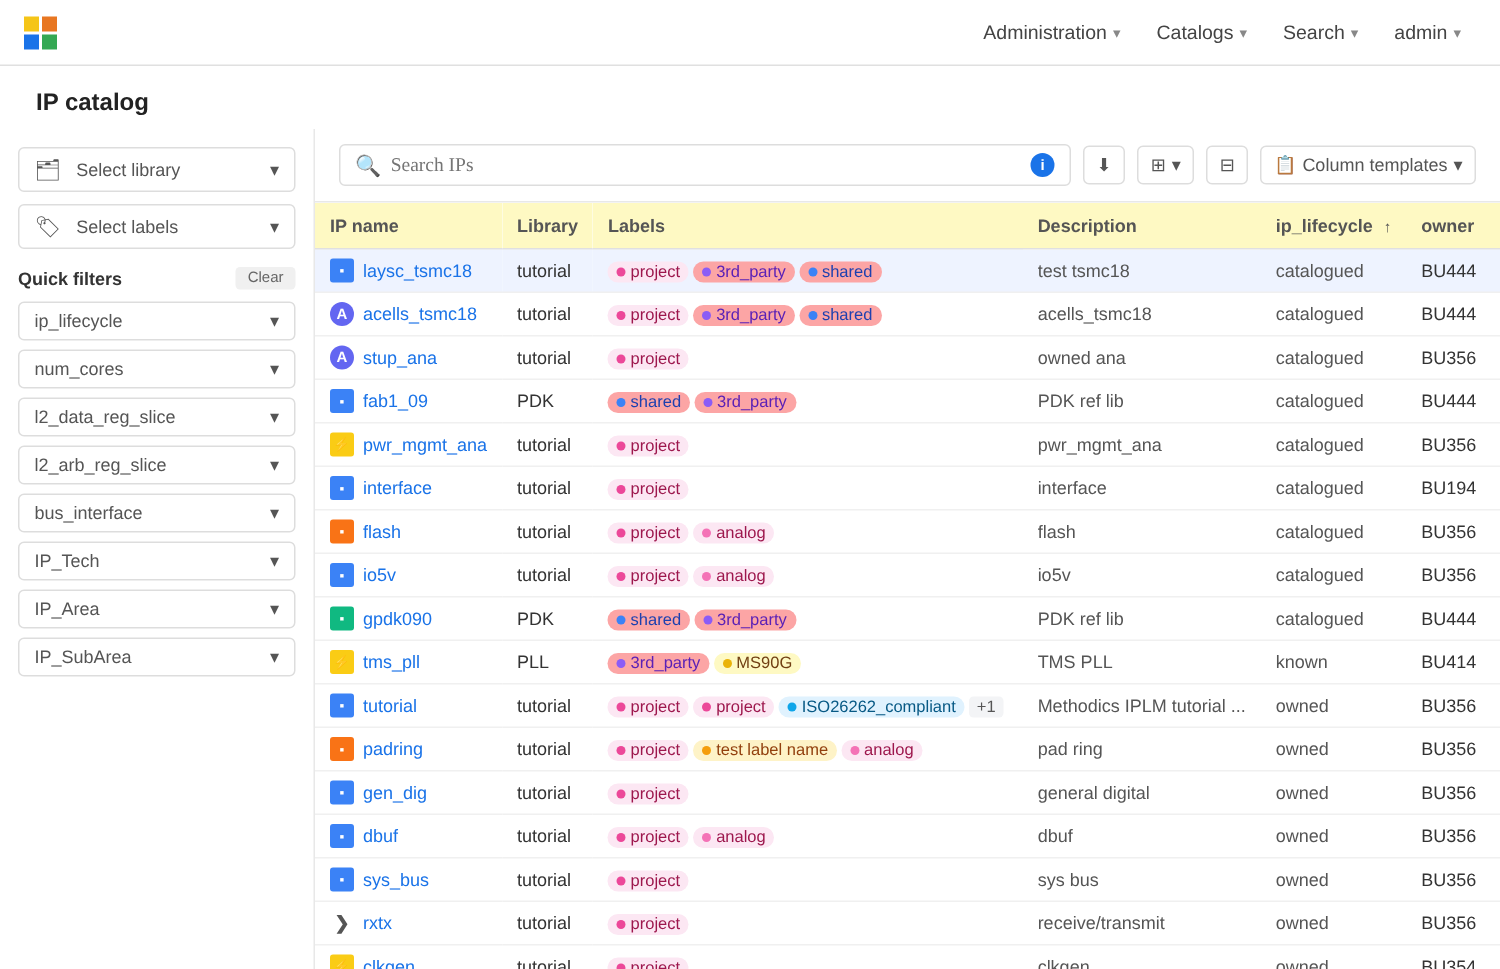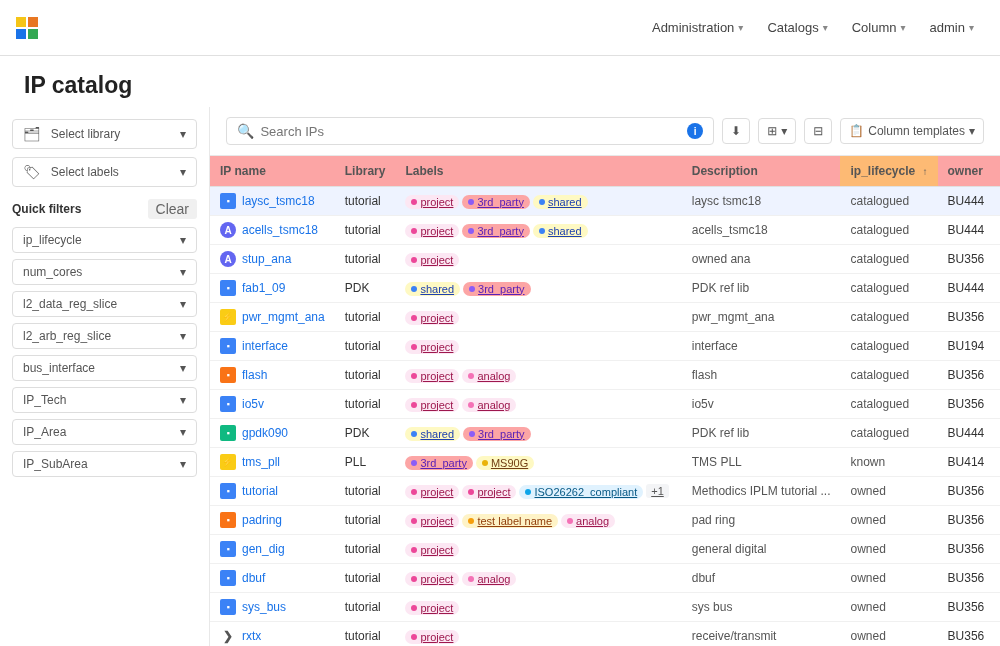--- a/index.html
+++ b/index.html
@@ -1,21 +1,21 @@
 <!DOCTYPE html>
 <html><head>
   <meta charset="utf-8">
   <style>
     * { box-sizing: border-box; margin: 0; padding: 0; }
     body { font-family: -apple-system, BlinkMacSystemFont, 'Segoe UI', sans-serif; font-size: 13px; background: #fff; color: #333; }
 
     
     .top-nav {
       display: flex; align-items: center; justify-content: flex-end;
-      padding: 0 16px; height: 56px; border-bottom: 1px solid #e0e0e0;
+      padding: 0 16px; height: 44px; border-bottom: 1px solid #e0e0e0;
       background: #fff;
     }
     .top-nav-left { margin-right: auto; }
     .logo { display: flex; gap: 3px; }
     .logo-block { width: 10px; height: 10px; }
     .logo-block.y { background: #f5c518; }
     .logo-block.o { background: #e87722; }
     .logo-block.b { background: #1a73e8; }
     .logo-block.g { background: #34a853; }
 
@@ -23,39 +23,39 @@
     .nav-item {
       display: flex; align-items: center; gap: 4px;
       padding: 4px 10px; border-radius: 4px; cursor: pointer;
       font-size: 13px; color: #444;
     }
     .nav-chevron { font-size: 10px; color: #888; }
 
     
     .page { display: flex; flex-direction: column; height: calc(100vh - 40px); }
     .page-header { padding: 16px 24px 8px; }
-    .page-title { font-size: 23px; font-weight: 600; color: #222; }
+    .page-title { font-size: 16px; font-weight: 600; color: #222; }
 
     .content { display: flex; flex: 1; overflow: hidden; }
 
     
     .sidebar { width: 210px; min-width: 210px; padding: 12px 12px; border-right: 1px solid #e8e8e8; overflow-y: auto; }
     .sidebar-filter {
       border: 1px solid #ddd; border-radius: 4px; padding: 6px 10px;
       display: flex; align-items: center; justify-content: space-between;
       cursor: pointer; margin-bottom: 8px; background: #fff; font-size: 12px; color: #555;
     }
     .filter-icon { font-size: 14px; margin-right: 6px; }
 
     .quick-filters-header {
       display: flex; align-items: center; justify-content: space-between;
       margin: 12px 0 8px; font-size: 12px; font-weight: 600; color: #333;
     }
     .clear-btn {
-      font-size: 14px; color: #666; background: #f0f0f0; border: none;
+      font-size: 10px; color: #666; background: #f0f0f0; border: none;
       border-radius: 3px; padding: 2px 8px; cursor: pointer;
     }
     .filter-chip {
       border: 1px solid #ddd; border-radius: 4px; padding: 5px 10px;
       display: flex; align-items: center; justify-content: space-between;
       cursor: pointer; margin-bottom: 6px; background: #fff; font-size: 12px; color: #555;
     }
 
     
     .main { flex: 1; display: flex; flex-direction: column; overflow: hidden; }
@@ -64,72 +64,72 @@
     .toolbar {
       display: flex; align-items: center; gap: 8px;
       padding: 10px 16px; border-bottom: 1px solid #e8e8e8;
     }
     .search-box {
       flex: 1; display: flex; align-items: center;
       border: 1px solid #ddd; border-radius: 4px; padding: 5px 10px;
       background: #fff; gap: 6px;
     }
     .search-box input {
-      border: none; outline: none; font-size: 13px; flex: 1; color: #000000;
+      border: none; outline: none; font-size: 13px; flex: 1; color: #000000; font-family: Liberation Serif, serif;
     }
     .search-icon { color: #999; font-size: 14px; }
     .info-icon {
       width: 16px; height: 16px; border-radius: 50%;
       background: #1a73e8; color: #fff; font-size: 10px;
       display: flex; align-items: center; justify-content: center;
       font-weight: bold;
     }
     .toolbar-btn {
       border: 1px solid #ddd; border-radius: 4px; padding: 5px 8px;
       background: #fff; cursor: pointer; display: flex; align-items: center; gap: 4px;
       font-size: 12px; color: #555;
     }
 
     
     .table-container { flex: 1; overflow: auto; }
     table { width: 100%; border-collapse: collapse; font-size: 12px; }
     thead th {
-      position: sticky; top: 0; background: #fca5a5;
+      position: sticky; top: 0; background: #fef9c3;
       padding: 8px 10px; text-align: left;
       border-bottom: 1px solid #e0e0e0; font-weight: 600;
       color: #555; white-space: nowrap;
     }
-    thead th.active { background: #fdba74; }
+    thead th.active { background: #fef9c3; }
     tbody tr { border-bottom: 1px solid #f0f0f0; }
     tbody tr.selected { background: #eef3ff; }
     td { padding: 6px 10px; vertical-align: middle; white-space: nowrap; }
 
     .ip-name { font-weight: 500; color: #1a73e8; cursor: pointer; display: flex; align-items: center; gap: 6px; }
 
     
     .ip-icon { width: 16px; height: 16px; border-radius: 2px; display: inline-flex; align-items: center; justify-content: center; font-size: 9px; font-weight: bold; }
     .ip-icon.block { background: #3b82f6; color: #fff; }
     .ip-icon.analog { background: #f97316; color: #fff; }
     .ip-icon.acell { background: #6366f1; color: #fff; border-radius: 50%; font-size: 10px; }
     .ip-icon.pwr { background: #facc15; color: #333; }
     .ip-icon.gpio { background: #10b981; color: #fff; }
     .ip-icon.rxtx { color: #555; font-size: 12px; }
 
     
     .tag {
       display: inline-flex; align-items: center; gap: 3px;
       padding: 1px 6px; border-radius: 10px; font-size: 11px;
-      margin-right: 3px; white-space: nowrap; text-decoration: underline;
+      margin-right: 3px; white-space: nowrap;
     }
     .tag-dot { width: 6px; height: 6px; border-radius: 50%; display: inline-block; }
     .tag.project { background: #fce7f3; color: #9d174d; }
     .tag.project .tag-dot { background: #ec4899; }
     .tag.party { background: #fca5a5; color: #5b21b6; }
     .tag.party .tag-dot { background: #8b5cf6; }
-    .tag.shared { background: #fef9c3; color: #1e40af; }
+    .tag.shared { background: #fca5a5; color: #1e40af; }
     .tag.shared .tag-dot { background: #3b82f6; }
     .tag.analog { background: #fce7f3; color: #9d174d; }
     .tag.analog .tag-dot { background: #f472b6; }
     .tag.ms90g { background: #fef9c3; color: #713f12; }
     .tag.ms90g .tag-dot { background: #eab308; }
     .tag.iso { background: #e0f2fe; color: #075985; }
     .tag.iso .tag-dot { background: #0ea5e9; }
     .tag.test { background: #fef3c7; color: #92400e; }
     .tag.test .tag-dot { background: #f59e0b; }
     .tag.plus { background: #f3f4f6; color: #555; padding: 1px 5px; border-radius: 3px; }
@@ -159,21 +159,21 @@
   <div class="nav-items">
     <div class="nav-item">
       <span>Administration</span>
       <span class="nav-chevron">▾</span>
     </div>
     <div class="nav-item">
       <span>Catalogs</span>
       <span class="nav-chevron">▾</span>
     </div>
     <div class="nav-item">
-      <span>Column</span>
+      <span>Search</span>
       <span class="nav-chevron">▾</span>
     </div>
     <div class="nav-item">
       <span>admin</span>
       <span class="nav-chevron">▾</span>
     </div>
   </div>
 </div>
 
 <div class="page">
@@ -283,21 +283,21 @@
           <tbody id="table-body">
               <tr class="selected">
     <td>
       <div class="ip-name">
         <div class="ip-icon block">▪</div>
         <span>laysc_tsmc18</span>
       </div>
     </td>
     <td>tutorial</td>
     <td><span class="tag project"><span class="tag-dot"></span>project</span><span class="tag party"><span class="tag-dot"></span>3rd_party</span><span class="tag shared"><span class="tag-dot"></span>shared</span></td>
-    <td class="description">laysc tsmc18</td>
+    <td class="description">test tsmc18</td>
     <td class="lifecycle">catalogued</td>
     <td class="owner">BU444</td>
     <td class="auth">Y</td>
   </tr>
               <tr>
     <td>
       <div class="ip-name">
         <div class="ip-icon acell">A</div>
         <span>acells_tsmc18</span>
       </div>

